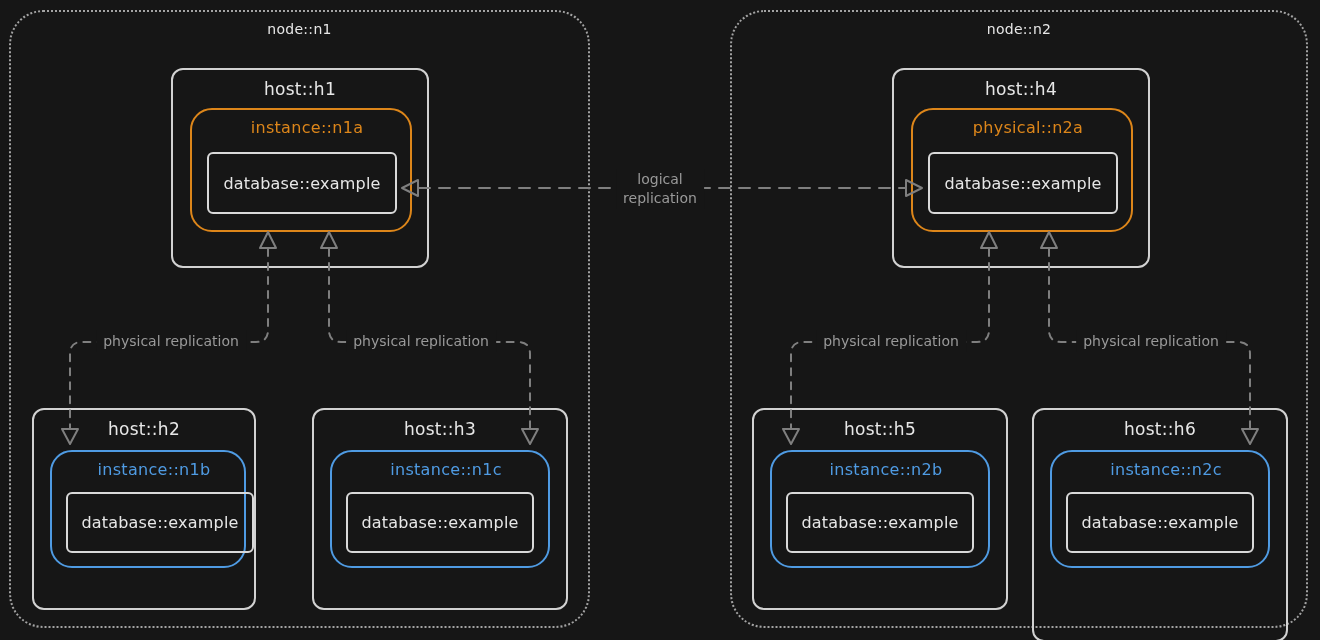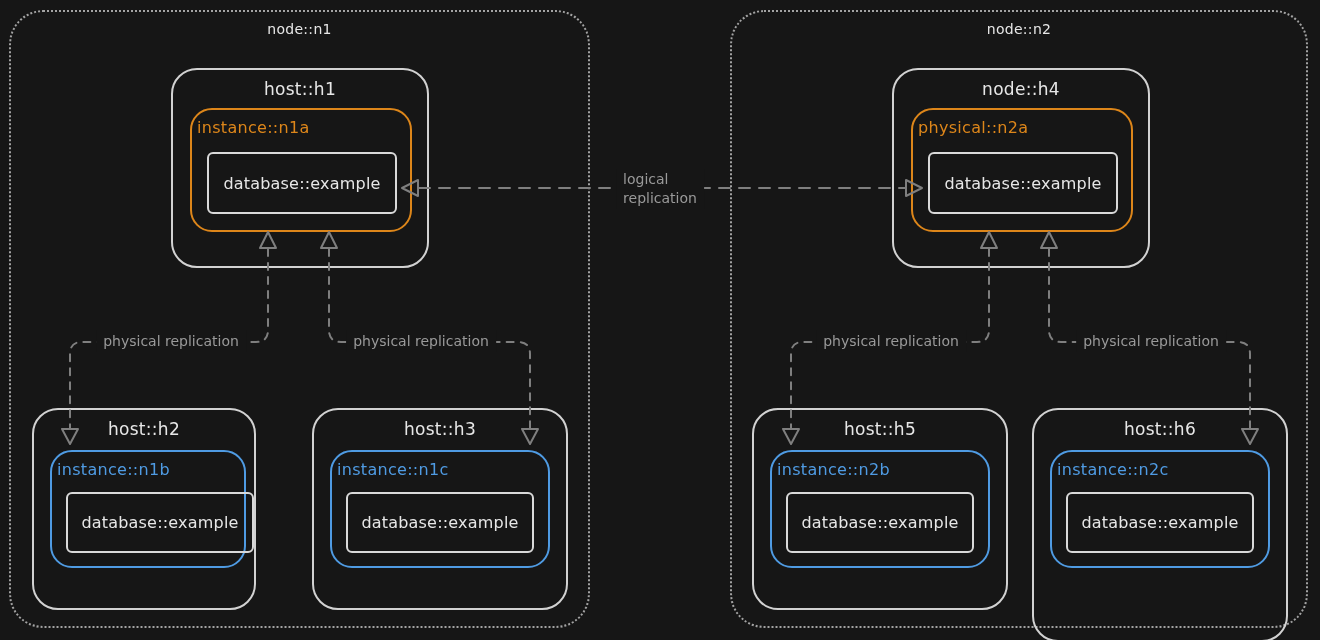--- a/index.html
+++ b/index.html
@@ -5,37 +5,37 @@
   html,body{margin:0;padding:0}
   body{
     width:1320px;height:640px;position:relative;overflow:hidden;
     background:var(--background,#161616);
     font-family:"DejaVu Sans", sans-serif;
   }
   .box{position:absolute;box-sizing:border-box;z-index:1}
   .node{border:2.5px dotted var(--node-border,#a3a3a3);border-radius:34px}
   .node-title{position:absolute;left:0;right:0;top:9px;text-align:center;
     font-size:14px;color:var(--text,#e7e7e7);letter-spacing:.3px}
-  .host{border:2px solid var(--host-border,#d2d2d2);border-radius:26px}
+  .host{border:2px solid var(--host-border,#d2d2d2);border-radius:12px}
   .host-title{position:absolute;left:0;right:0;top:9px;text-align:center;
     font-size:17px;color:var(--text,#e7e7e7);letter-spacing:.3px}
   .instance{border:2px solid;border-radius:22px}
   .instance-primary{border-color:var(--primary-instance,#dd861a)}
   .instance-primary .instance-title{color:var(--primary-instance,#dd861a)}
   .instance-replica{border-color:var(--replica-instance,#4f9be3)}
   .instance-replica .instance-title{color:var(--replica-instance,#4f9be3)}
-  .instance-title{position:absolute;left:5px;right:0;top:8px;text-align:left;
+  .instance-title{position:absolute;left:12px;right:0;top:8px;text-align:center;
     font-size:16px;letter-spacing:.3px}
   .database{border:2px solid var(--database-border,#d9d9d9);border-radius:6px;
     display:flex;align-items:center;justify-content:center;
     font-size:16px;color:var(--text,#e7e7e7);letter-spacing:.2px}
   svg.arrows{position:absolute;left:0;top:0;z-index:2;pointer-events:none}
   .edge-label{position:absolute;transform:translate(-50%,-50%);z-index:3;
     background:var(--background,#161616);color:var(--edge-label,#9a9a9a);
-    font-size:14px;line-height:19px;text-align:left;padding:1px 7px;white-space:nowrap}
+    font-size:14px;line-height:19px;text-align:center;padding:1px 7px;white-space:nowrap}
 </style>
 </head>
 <body style="background: rgb(22, 22, 22);">
 
 <div class="box node" style="left:9px;top:10px;width:581px;height:618px">
   <div class="node-title">node::n1</div>
 </div>
 
 <div class="box host" style="left:171px;top:68px;width:258px;height:200px">
   <div class="host-title">host::h1</div>
@@ -59,21 +59,21 @@
 <div class="box instance instance-replica" style="left:330px;top:450px;width:220px;height:118px">
   <div class="instance-title">instance::n1c</div>
 </div>
 <div class="box database" style="left:346px;top:492px;width:188px;height:61px">database::example</div>
 
 <div class="box node" style="left:730px;top:10px;width:578px;height:618px">
   <div class="node-title">node::n2</div>
 </div>
 
 <div class="box host" style="left:892px;top:68px;width:258px;height:200px">
-  <div class="host-title">node::h4</div>
+  <div class="host-title">host::h4</div>
 </div>
 <div class="box instance instance-primary" style="left:911px;top:108px;width:222px;height:124px">
   <div class="instance-title">physical::n2a</div>
 </div>
 <div class="box database" style="left:928px;top:152px;width:190px;height:62px">database::example</div>
 
 <div class="box host" style="left:752px;top:408px;width:256px;height:202px">
   <div class="host-title">host::h5</div>
 </div>
 <div class="box instance instance-replica" style="left:770px;top:450px;width:220px;height:118px">

